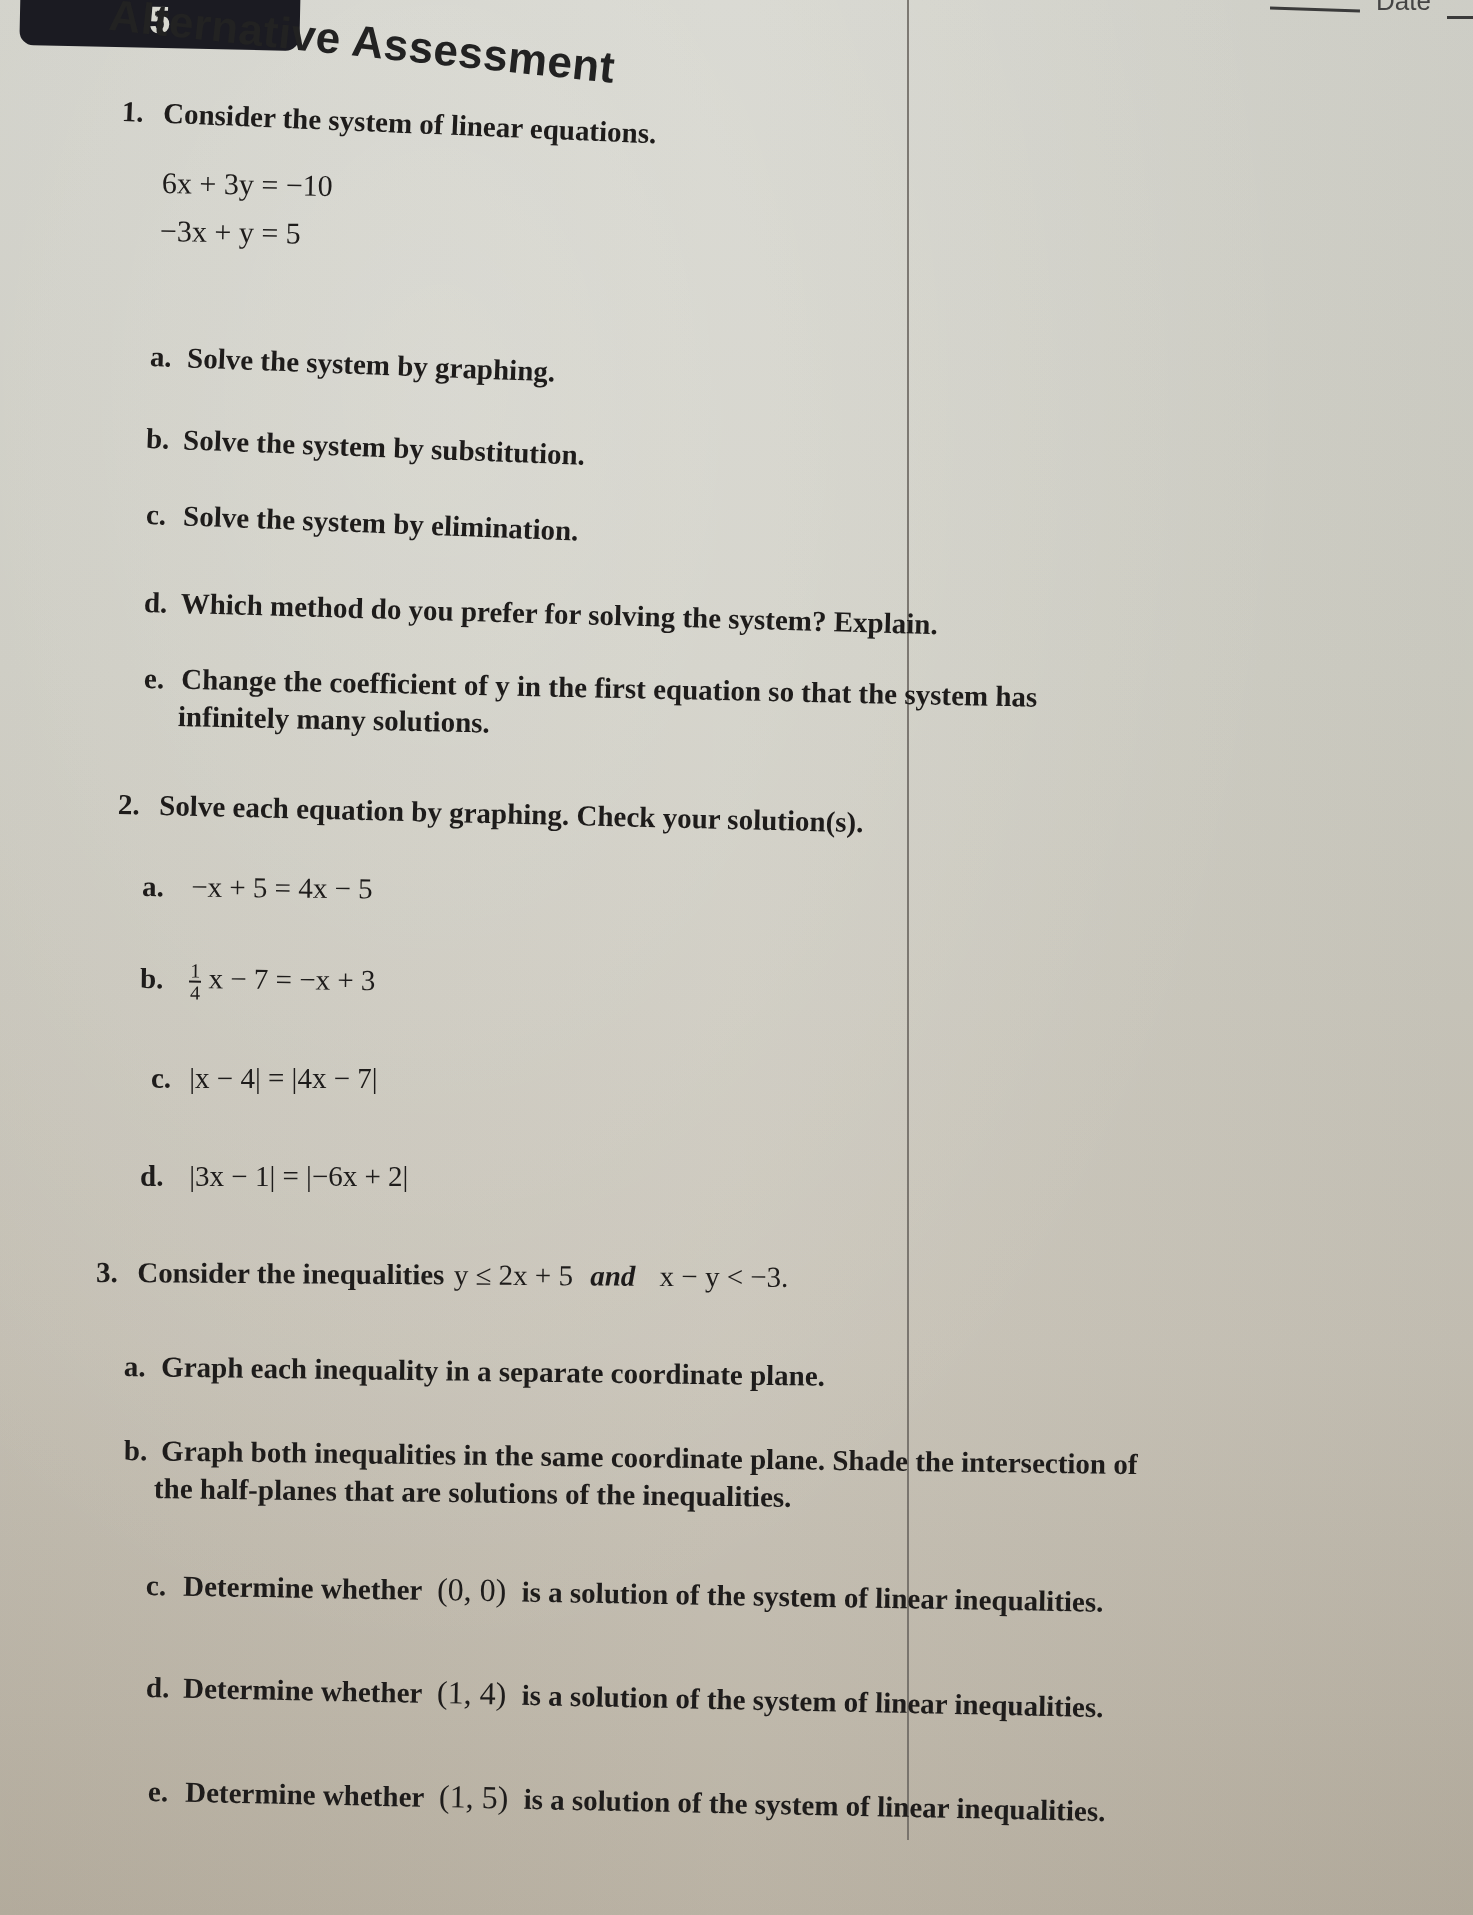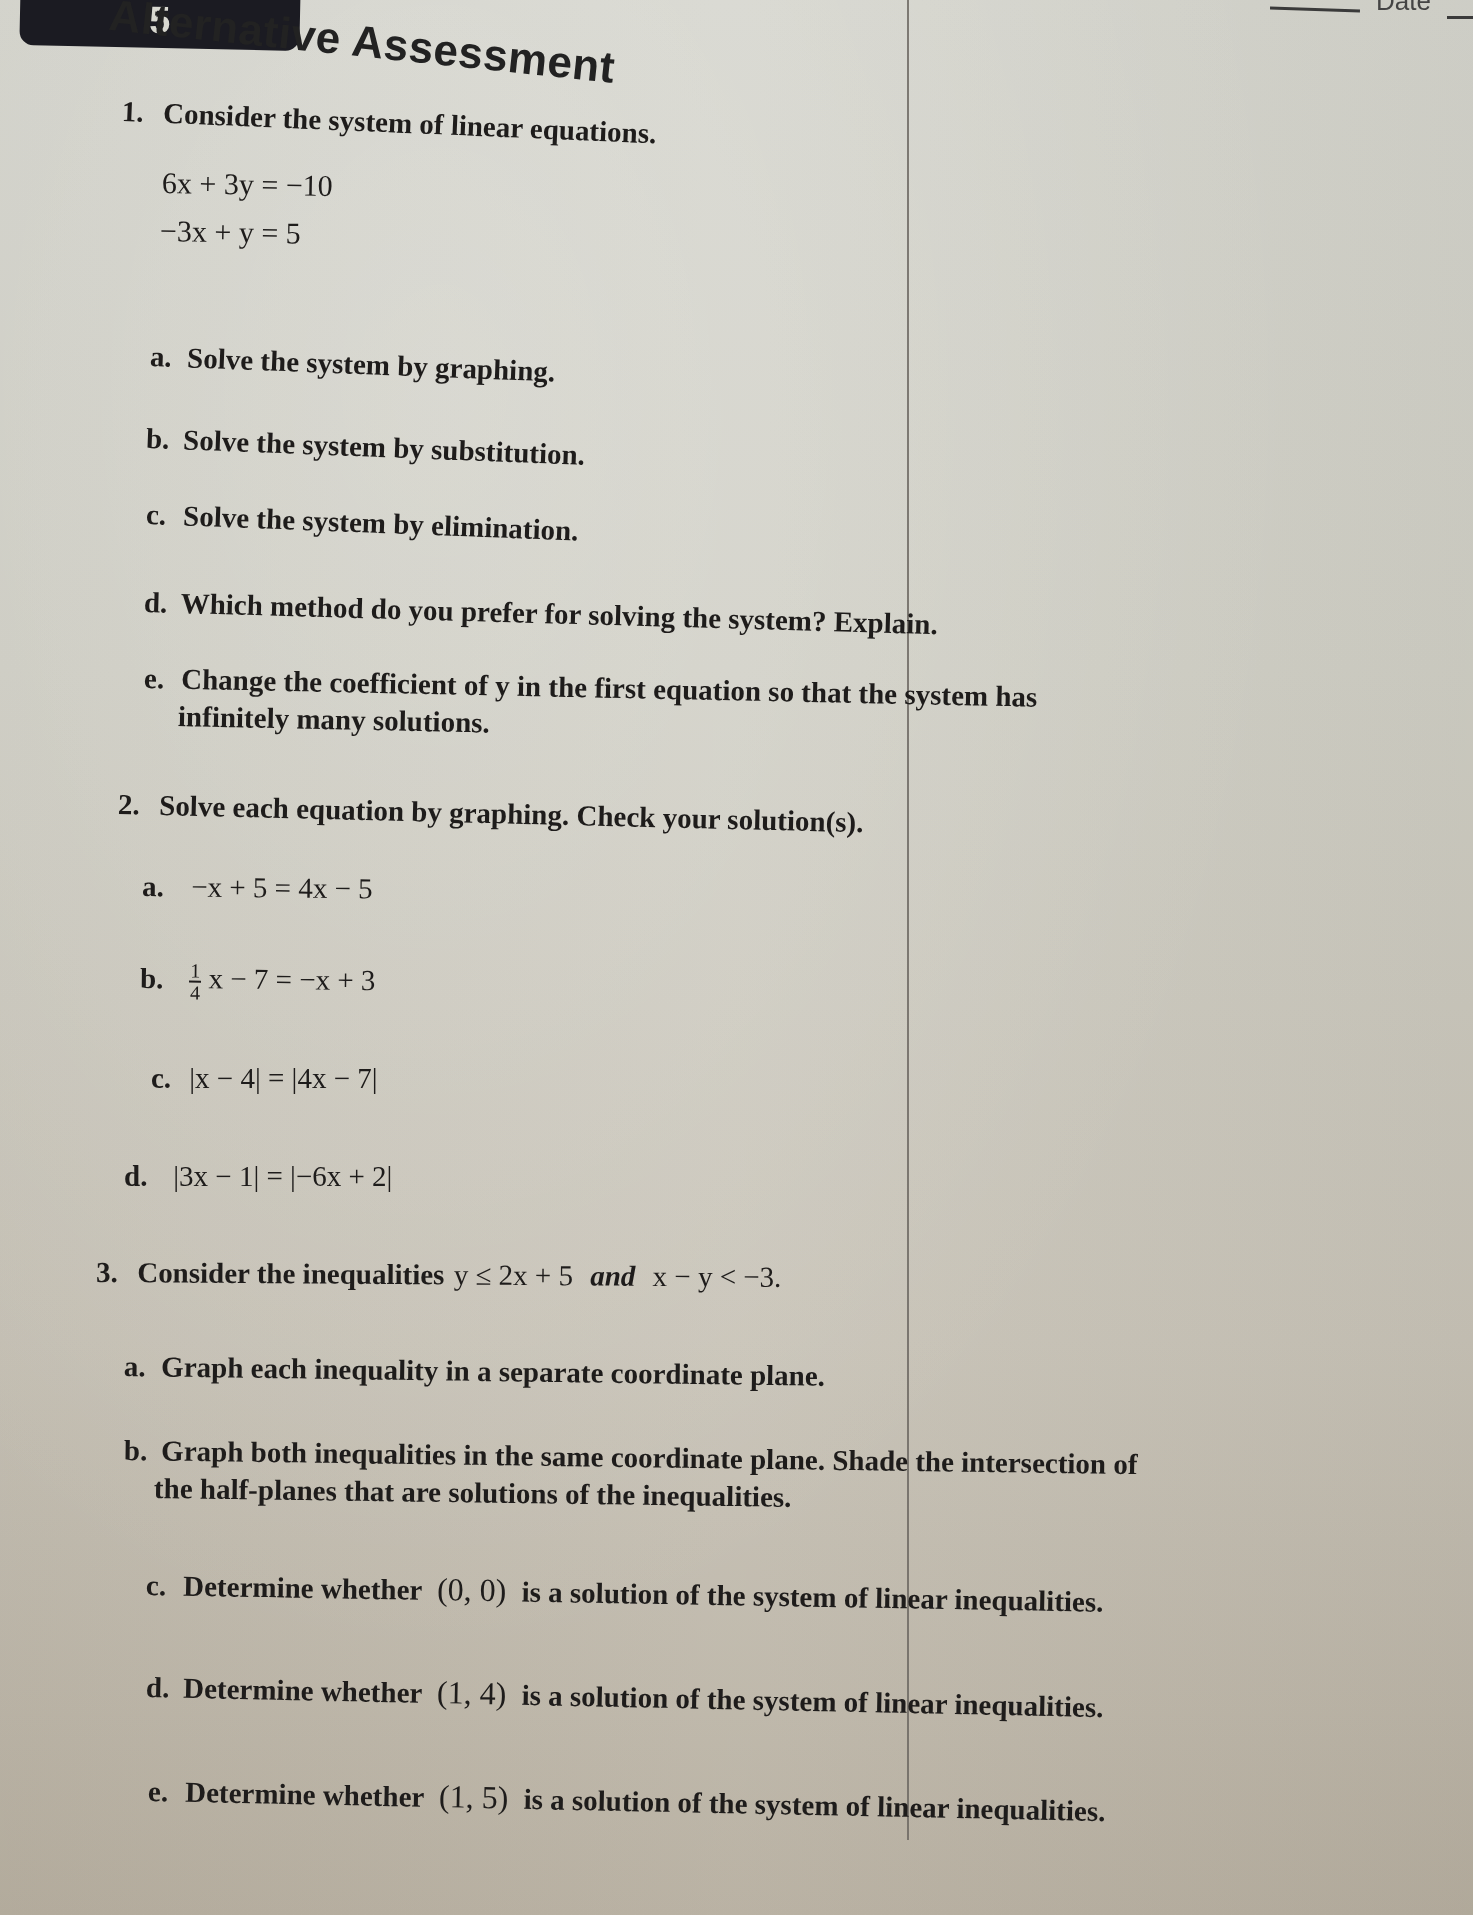--- a/index.html
+++ b/index.html
@@ -181,31 +181,31 @@
       <span>1</span>
       <span style="border-top:2px solid #1e1c1b; width:12px;"></span>
       <span>4</span>
     </span>
     <span class="math">x − 7 = −x + 3</span>
   </div>
   <div class="item" style="left:140px; top:1062px;text-align:center;">
     <span class="letter" style="min-width:42px;">c.</span>
     <span class="math">|x − 4| = |4x − 7|</span>
   </div>
-  <div class="item" style="left:124px; top:1160px;">
+  <div class="item" style="left:140px; top:1160px;">
     <span class="letter" style="min-width:42px;">d.</span>
     <span class="math">|3x − 1| = |−6x + 2|</span>
   </div>
 
   <div class="item bold" style="left:96px; top:1256px; transform:rotate(0.4deg);">
     <span class="num">3.</span>
     <span>Consider the inequalities</span>
     <span class="math" style="margin-left:2px;">y ≤ 2x + 5</span>
     <span style="margin-left:10px;font-style:italic;">and</span>
-    <span class="math" style="margin-left:10px;">x − y &lt; −3.</span>
+    <span class="math" style="margin-left:17px;">x − y &lt; −3.</span>
   </div>
   <div class="item bold" style="left:124px; top:1350px; transform:rotate(0.8deg);">
     <span class="letter">a.</span>
     <span>Graph each inequality in a separate coordinate plane.</span>
   </div>
   <div class="item bold" style="left:124px; top:1434px; transform:rotate(0.8deg);">
     <span class="letter">b.</span>
     <span>Graph both inequalities in the same coordinate plane. Shade the intersection of</span>
   </div>
   <div class="item bold" style="left:154px; top:1472px; transform:rotate(0.8deg);">the half-planes that are solutions of the inequalities.</div>

